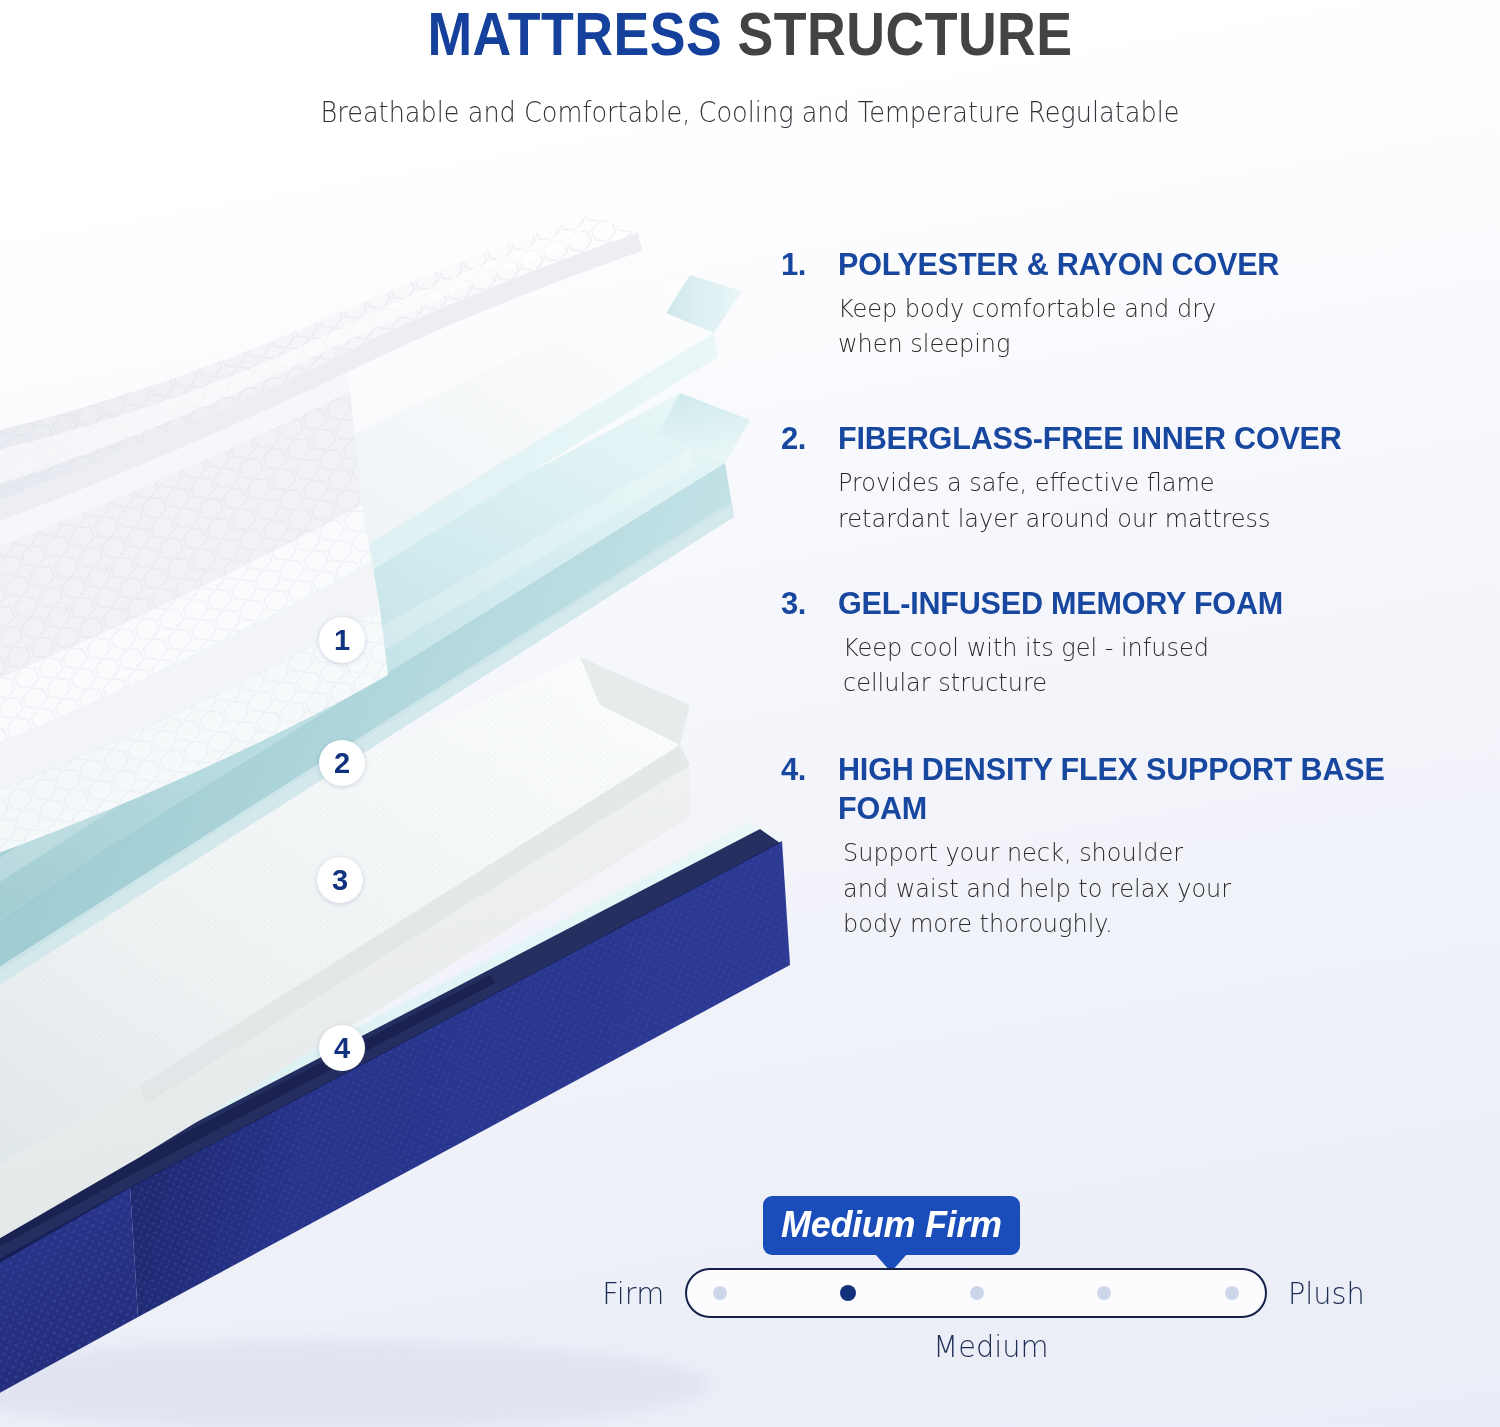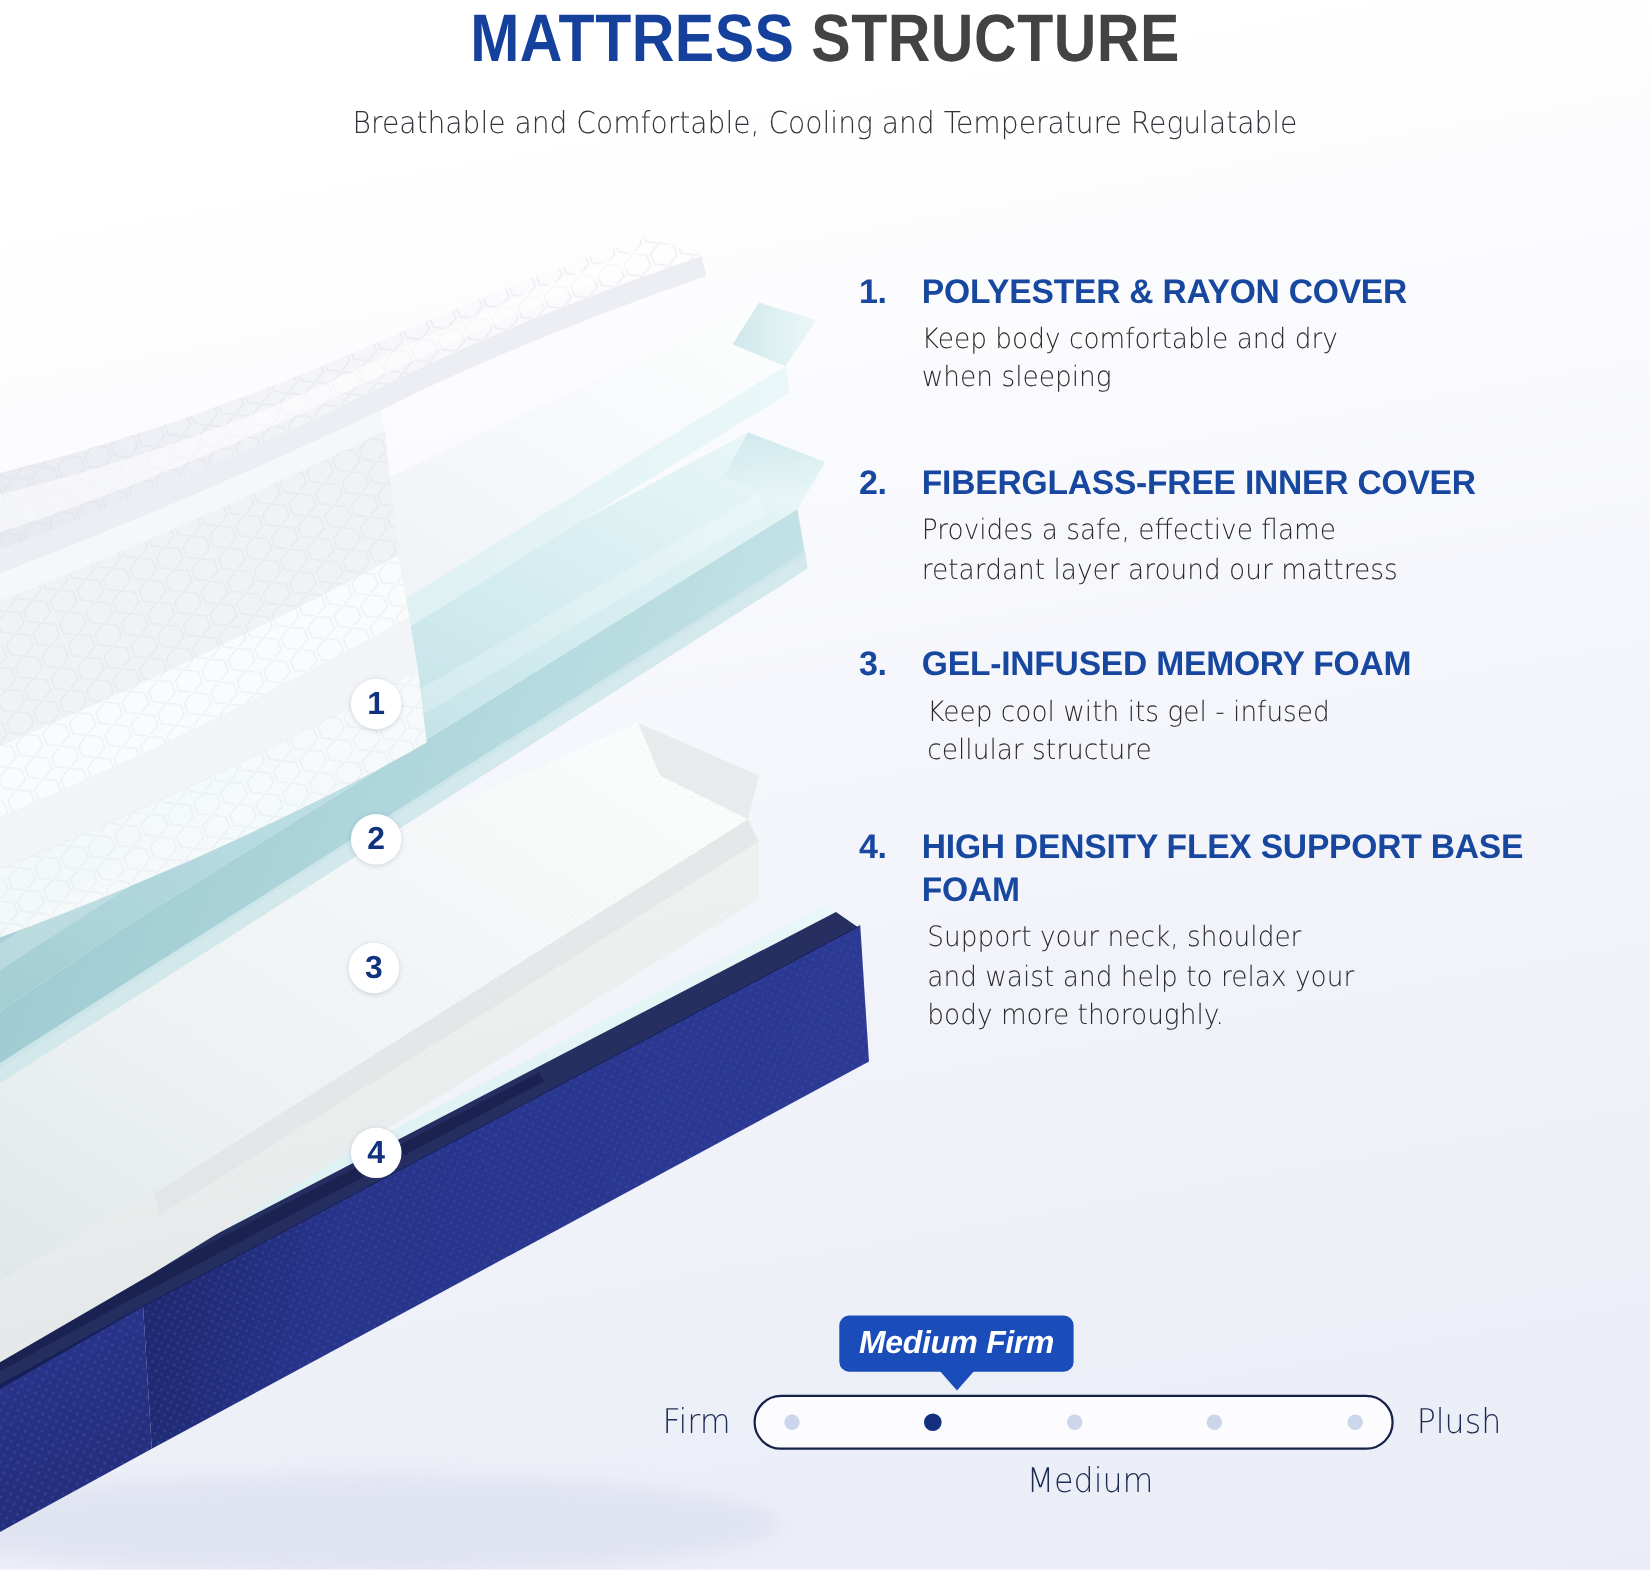--- a/index.html
+++ b/index.html
@@ -77,21 +77,21 @@
 
   
   .firmness{position:absolute;left:600px;top:1196px;width:860px;height:190px;}
   .tooltip{
     position:absolute;left:163px;top:0;
     background:#1a4cba;border-radius:9px;
     padding:8px 18px 9px 18px;
   }
   .tooltip-label{
     font-family:"Liberation Sans", sans-serif;
-    font-style:italic;font-weight:bold;font-size:29px;color:#ffffff;
+    font-style:italic;font-weight:bold;font-size:36px;color:#ffffff;
     line-height:1.18;white-space:nowrap;letter-spacing:-0.3px;
   }
   .tooltip-arrow{
     position:absolute;left:50%;bottom:-17px;margin-left:-16px;
     width:0;height:0;border-left:16px solid transparent;
     border-right:16px solid transparent;border-top:18px solid #1a4cba;
   }
   .scale-row{position:absolute;left:0;top:72px;width:860px;
     display:flex;align-items:center;text-align:right;}
   .scale-end{

